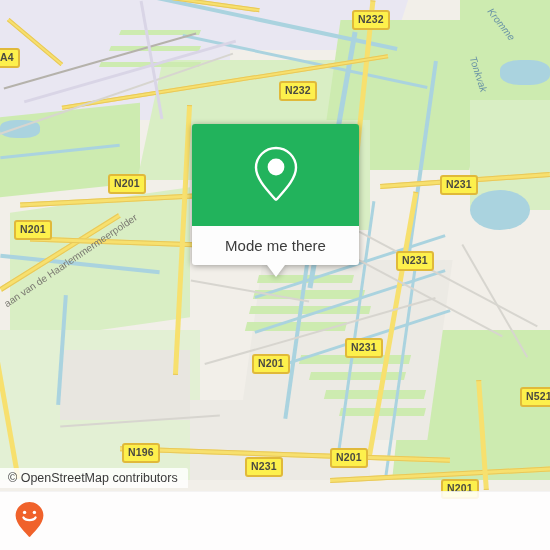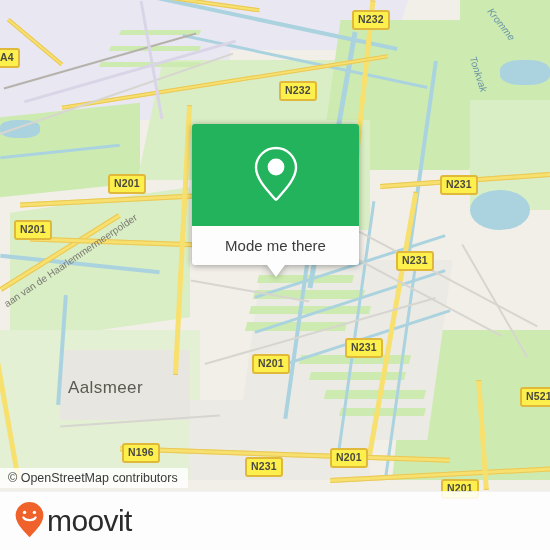--- a/index.html
+++ b/index.html
@@ -189,21 +189,20 @@
     <div class="road-gray" style="left:255px;top:255px;width:300px;height:1.5px;transform:rotate(28deg);"></div>
     <div class="road-gray" style="left:200px;top:330px;width:240px;height:1.5px;transform:rotate(-16deg);"></div>
     <div class="road-gray" style="left:190px;top:290px;width:120px;height:1.5px;transform:rotate(10deg);"></div>
     <div class="road-gray" style="left:60px;top:420px;width:160px;height:1.5px;transform:rotate(-4deg);"></div>
     <div class="road-gray" style="left:430px;top:300px;width:130px;height:1.5px;transform:rotate(60deg);"></div>
     <div class="rail" style="left:0;top:60px;width:200px;height:2px;transform:rotate(-16deg);"></div>
 
     <div class="landfill" style="left:20px;top:70px;width:220px;height:3px;background:#d9d5e6;transform:rotate(-16deg);"></div>
     <div class="landfill" style="left:150px;top:0;width:3px;height:120px;background:#d9d5e6;transform:rotate(-10deg);"></div>
 
-    <div class="map-label label-city" style="left:68px;top:378px;">Aalsmeer</div>
     <div class="map-label label-road" style="left:2px;top:300px;transform:rotate(-34deg);transform-origin:left top;">aan van de Haarlemmermeerpolder</div>
     <div class="map-label label-water" style="left:494px;top:6px;transform:rotate(52deg);transform-origin:left top;">Kromme</div>
     <div class="map-label label-water" style="left:478px;top:55px;transform:rotate(72deg);transform-origin:left top;">Tonkvak</div>
 
     <div class="shield" style="left:-6px;top:48px;">A4</div>
     <div class="shield" style="left:279px;top:81px;">N232</div>
     <div class="shield" style="left:352px;top:10px;">N232</div>
     <div class="shield" style="left:108px;top:174px;">N201</div>
     <div class="shield" style="left:14px;top:220px;">N201</div>
     <div class="shield" style="left:440px;top:175px;">N231</div>
@@ -236,17 +235,16 @@
   <div id="footer">
     <div id="brand">
       <span>
         <svg width="31" height="37" viewBox="0 0 31 37" aria-hidden="true">
           <path d="M15.5 1 C7.8 1 1.6 7.1 1.6 14.6 C1.6 23.4 12.2 32.4 14.7 35.6 C15.1 36.1 15.9 36.1 16.3 35.6 C18.8 32.4 29.4 23.4 29.4 14.6 C29.4 7.1 23.2 1 15.5 1 Z" fill="#f0622b"></path>
           <circle cx="10.6" cy="11.4" r="1.7" fill="#ffffff"></circle>
           <circle cx="20.4" cy="11.4" r="1.7" fill="#ffffff"></circle>
           <path d="M9.4 16.4 C11.4 19.9 19.6 19.9 21.6 16.4" stroke="#ffffff" stroke-width="2.2" fill="none" stroke-linecap="round"></path>
         </svg>
       </span>
-      <span id="brand-word">moovit</span>
     </div>
   </div>
 
 </div>
 
 </body></html>

